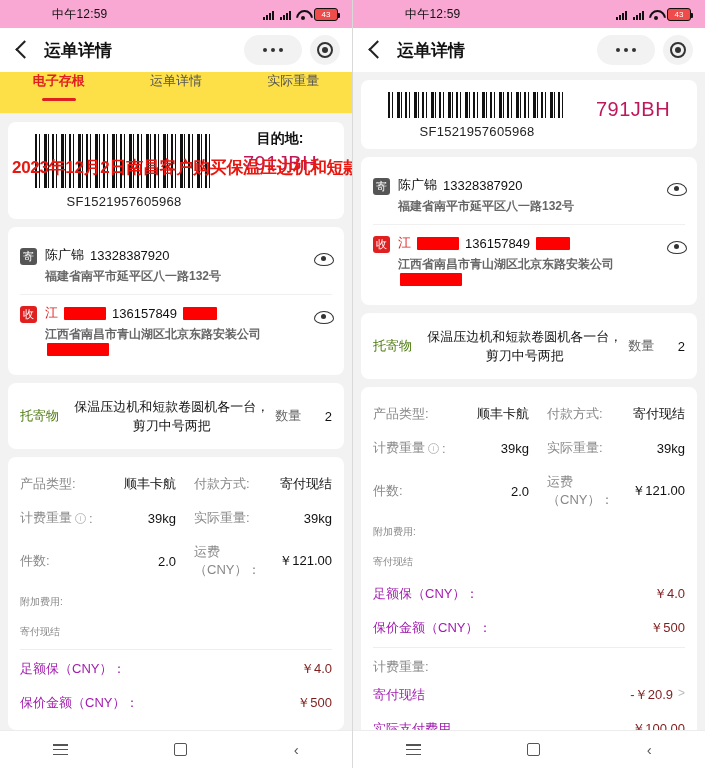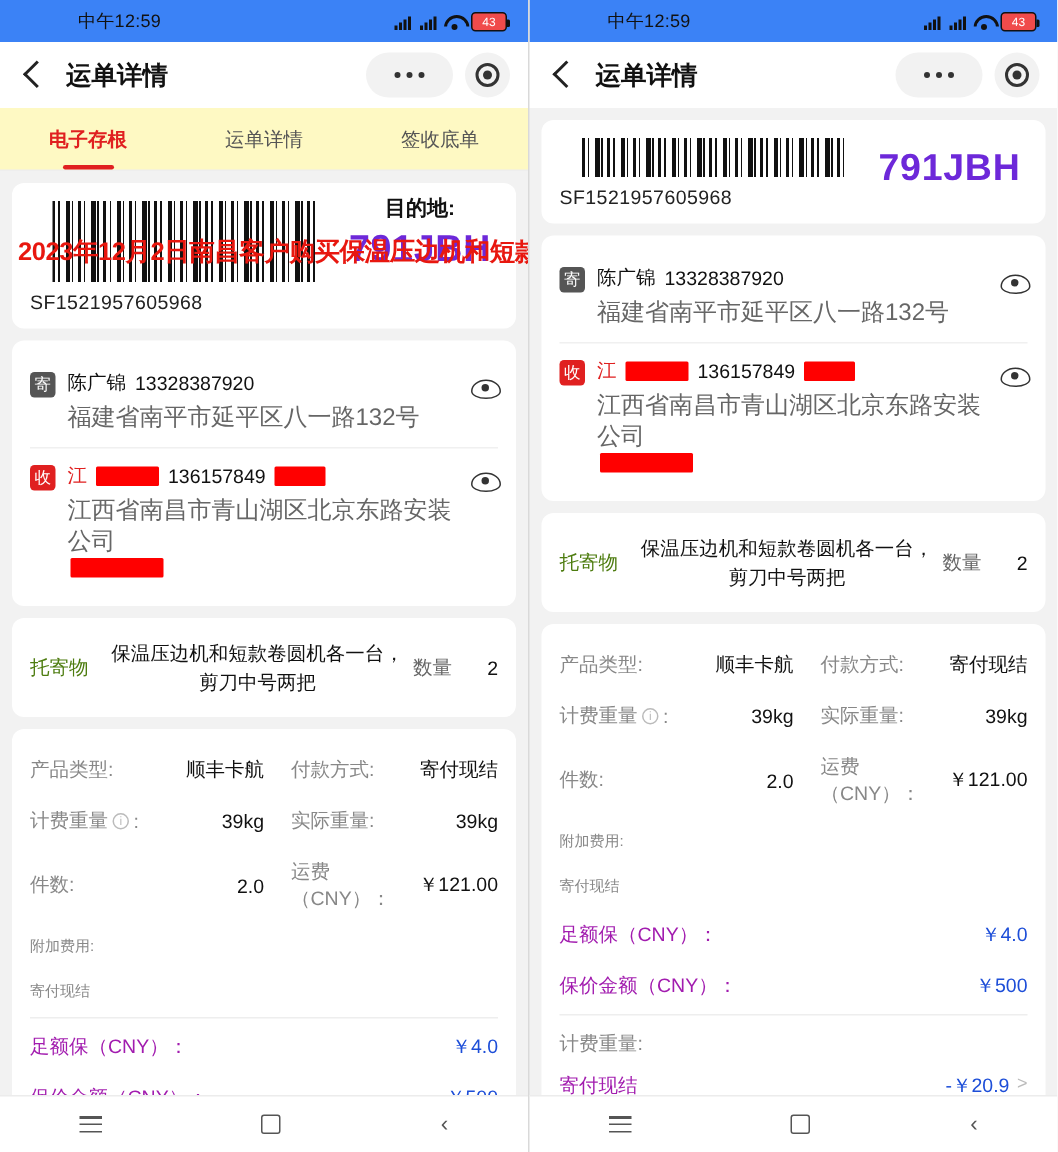--- a/index.html
+++ b/index.html
@@ -20,21 +20,21 @@
     position: relative;
     overflow: hidden;
     display: flex;
     flex-direction: column;
   }
   .phone.right { width: 353px; border-left: 1px solid #d9d9d9; }
 
   
   .statusbar {
     height: 28px;
-    background: #3b82f6;
+    background: #f9a8d4;
     display: flex;
     align-items: center;
     justify-content: space-between;
     padding: 0 14px;
     font-size: 12px;
     color: #111;
     flex: 0 0 auto;
   }
   .statusbar .time { margin-left: 38px; letter-spacing: 0.2px; }
   .status-right { display: flex; align-items: center; gap: 5px; }
@@ -93,70 +93,70 @@
   .circ .ring {
     width: 16px; height: 16px; border-radius: 50%; border: 2px solid #333;
     display: flex; align-items: center; justify-content: center;
   }
   .circ .ring::after { content:""; width: 6px; height: 6px; border-radius: 50%; background:#333; }
 
   
   .content { flex: 1 1 auto; overflow: hidden; position: relative; }
 
   .tabs {
-    height: 42px; background: #fef9c3; display: flex; align-items: center;
+    height: 42px; background: #fde047; display: flex; align-items: flex-start;
     border-bottom: 1px solid #eee;
   }
   .tab {
     flex: 1; text-align: center; font-size: 13px; color: #555; position: relative;
   }
   .tab.active { color: #e02020; font-weight: bold; }
   .tab.active::after {
     content:""; position: absolute; left: 50%; transform: translateX(-50%);
     bottom: -11px; width: 34px; height: 3px; background: #e02020; border-radius: 2px;
   }
 
   .card {
     background: #fff; margin: 8px 8px 0 8px; border-radius: 8px; padding: 10px 12px;
   }
   .card.tight { padding-top: 6px; }
 
   
   .label-block { display: flex; align-items: flex-start; }
-  .barcode-wrap { flex: 1 1 auto; padding-top: 6px; }
+  .barcode-wrap { flex: 1 1 auto; text-align: center; padding-top: 6px; }
   .barcode {
     height: 54px; width: 178px; margin: 0 auto;
     background: repeating-linear-gradient(90deg,
       #111 0 2px, #fff 2px 4px, #111 4px 5px, #fff 5px 9px,
       #111 9px 12px, #fff 12px 13px, #111 13px 14px, #fff 14px 17px);
   }
   .barcode-num { font-size: 13px; color: #222; margin-top: 6px; letter-spacing: .3px;}
   .dest { width: 104px; text-align: center; padding-top: 2px; }
   .dest-label { font-size: 14px; color: #111; font-weight: bold; }
-  .dest-code { font-size: 25px; font-weight: bold; color: #6d28d9; margin-top: 4px; letter-spacing: .5px; }
+  .dest-code { font-size: 20px; font-weight: normal; color: #be185d; margin-top: 4px; letter-spacing: .5px; }
 
   .overlay-title {
     position: absolute; left: 0; right: 0; top: 0;
     color: #e8170f; font-size: 17px; font-weight: bold;
     white-space: nowrap; letter-spacing: -0.3px;
   }
 
   
   .addr-row { display: flex; align-items: flex-start; padding: 9px 0; }
   .addr-row + .addr-row { border-top: 1px solid #f0f0f0; }
   .tag {
     width: 17px; height: 17px; border-radius: 3px; color: #fff; font-size: 11px;
     display: flex; align-items: center; justify-content: center; margin-top: 2px;
     flex: 0 0 auto;
   }
   .tag.send { background: #555; }
   .tag.recv { background: #e02020; }
   .addr-main { flex: 1 1 auto; margin-left: 8px; min-width: 0; }
   .addr-line1 { font-size: 13px; color: #111; display: flex; align-items: center; gap: 6px; flex-wrap: wrap; }
-  .addr-line2 { font-size: 16px; color: #666; margin-top: 4px; display: flex; align-items: center; flex-wrap: wrap; }
+  .addr-line2 { font-size: 12px; color: #666; margin-top: 4px; display: flex; align-items: center; flex-wrap: wrap; font-weight: bold; }
   .redact { background: #ff0000; display: inline-block; height: 13px; border-radius: 1px; }
   .eye {
     width: 18px; height: 18px; flex: 0 0 auto; margin-top: 3px; position: relative;
   }
   .eye::before {
     content:""; position:absolute; left:0; top:4px; width:18px; height:11px;
     border: 1.6px solid #333; border-radius: 50% 50% 50% 50% / 60% 60% 40% 40%;
   }
   .eye::after {
     content:""; position:absolute; left:6.5px; top:7px; width:5px; height:5px;
@@ -175,21 +175,21 @@
   .dcell { flex: 1 1 50%; display: flex; align-items: center; }
   .dkey { color: #888; }
   .dval { margin-left: auto; color: #111; }
   .info-i {
     display:inline-flex; align-items:center; justify-content:center;
     width: 11px; height: 11px; border-radius: 50%; border: 1px solid #bbb;
     color:#bbb; font-size: 8px; margin: 0 3px;
   }
   .single { display: flex; font-size: 13px; padding: 8px 0; }
   .single .dkey { color: #a21caf; }
-  .single .dval { margin-left: auto; color: #1d4ed8; }
+  .single .dval { margin-left: auto; color: #7f1d1d; }
   .muted-line { font-size: 10px; color: #888; padding: 8px 0; }
 
   .divider { height: 1px; background: #eee; margin: 2px 0; }
   .section-title { font-size: 13px; color: #888; padding: 8px 0 2px 0; }
   .chev { color: #bbb; font-size: 12px; margin-left: 5px; }
 
   
   .sysnav {
     height: 38px; background: #fff; display: flex; align-items: center;
     justify-content: space-around; flex: 0 0 auto; border-top: 1px solid #ececec;
@@ -239,21 +239,21 @@
             <span class="ring"></span>
           </span>
       </span>
     </div>
 
     <div class="content">
 
       <div class="tabs">
         <div class="tab active">电子存根</div>
         <div class="tab">运单详情</div>
-        <div class="tab">签收底单</div>
+        <div class="tab">实际重量</div>
       </div>
 
       <div class="card tight" style="position:relative;">
         <div class="label-block">
           <div class="barcode-wrap">
             <div class="barcode"></div>
             <div class="barcode-num">SF1521957605968</div>
           </div>
           <div class="dest">
             <div class="dest-label">目的地:</div>

